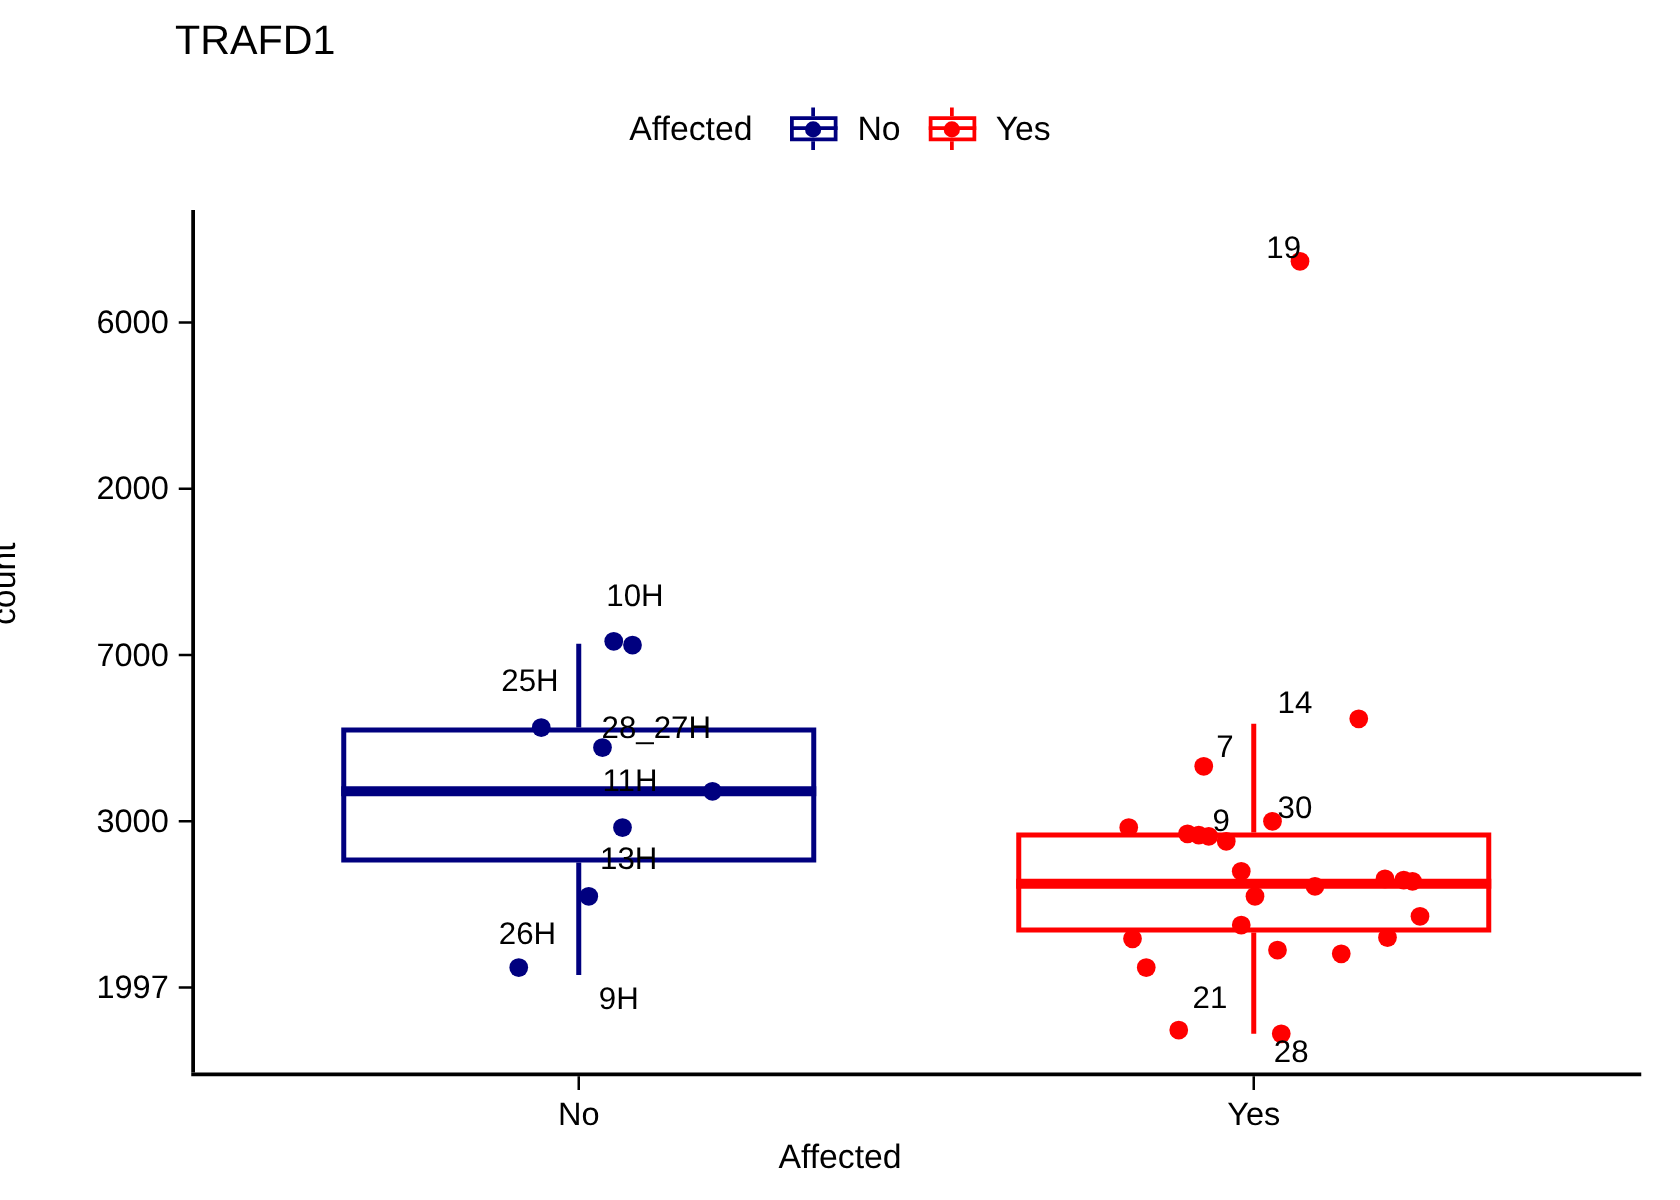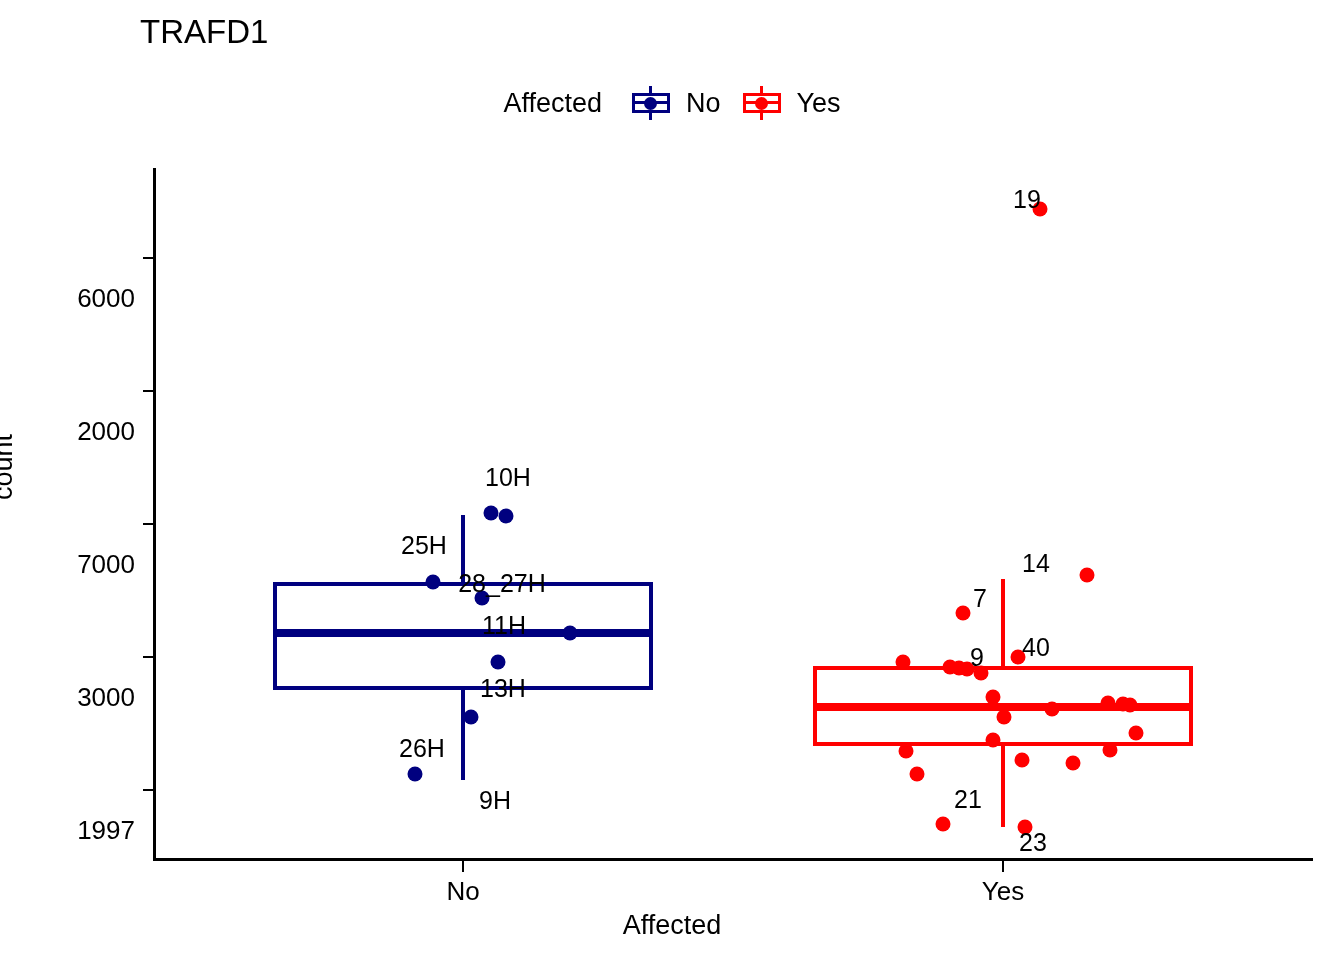--- a/index.html
+++ b/index.html
@@ -33,21 +33,21 @@
     position:absolute;left:16px;top:11px;width:13px;height:13px;border-radius:50%;
     background:currentColor;
   }
   .legend-label{font-size:27px;color:#000;white-space:nowrap;}
   .axis-line-y{position:absolute;left:153px;top:168px;width:3px;height:690px;background:#000;}
   .axis-line-x{position:absolute;left:153px;top:858px;width:1160px;height:3px;background:#000;}
 
   .ytick{position:absolute;left:143px;width:12px;height:2px;background:#000;}
   .ytick-label{
     position:absolute;right:1209px;text-align:right;font-size:26px;color:#000;
-    white-space:nowrap;transform:translateY(-50%);margin-top:40px;
+    white-space:nowrap;transform:translateY(-50%);
   }
   .xtick{position:absolute;top:861px;width:2px;height:11px;background:#000;}
   .xtick-label{
     position:absolute;top:876px;font-size:26px;color:#000;
     white-space:nowrap;transform:translateX(-50%);
   }
 
   .axis-title-x{
     position:absolute;left:0;top:910px;width:1344px;text-align:center;
     font-size:27px;color:#000;
@@ -156,27 +156,27 @@
       <div class="pt" style="left: 906px; top: 751.43px; width: 15px; height: 15px; background: rgb(255, 0, 0);"></div>
       <div class="pt" style="left: 1110px; top: 750.1px; width: 15px; height: 15px; background: rgb(255, 0, 0);"></div>
       <div class="pt" style="left: 1022px; top: 760.075px; width: 15px; height: 15px; background: rgb(255, 0, 0);"></div>
       <div class="pt" style="left: 1073px; top: 763.4px; width: 15px; height: 15px; background: rgb(255, 0, 0);"></div>
       <div class="pt" style="left: 917px; top: 774.04px; width: 15px; height: 15px; background: rgb(255, 0, 0);"></div>
       <div class="pt" style="left: 943px; top: 823.915px; width: 15px; height: 15px; background: rgb(255, 0, 0);"></div>
       <div class="pt" style="left: 1025px; top: 827.24px; width: 15px; height: 15px; background: rgb(255, 0, 0);"></div>
       <div class="pt" style="left: 963px; top: 613.11px; width: 15px; height: 15px; background: rgb(255, 0, 0);"></div>
       <div class="dlabel" style="left: 508px; top: 477px;">10H</div>
       <div class="dlabel" style="left: 424px; top: 545px;">25H</div>
-      <div class="dlabel" style="left: 502px; top: 583px;">28_27H</div>
+      <div class="dlabel" style="left: 525px; top: 583px;">28_27H</div>
       <div class="dlabel" style="left: 504px; top: 625px;">11H</div>
       <div class="dlabel" style="left: 503px; top: 688px;">13H</div>
       <div class="dlabel" style="left: 422px; top: 748px;">26H</div>
       <div class="dlabel" style="left: 495px; top: 800px;">9H</div>
       <div class="dlabel" style="left: 1027px; top: 199px;">19</div>
       <div class="dlabel" style="left: 1036px; top: 563px;">14</div>
       <div class="dlabel" style="left: 980px; top: 598px;">7</div>
       <div class="dlabel" style="left: 977px; top: 657px;">9</div>
-      <div class="dlabel" style="left: 1036px; top: 647px;">40</div>
+      <div class="dlabel" style="left: 1036px; top: 647px;">30</div>
       <div class="dlabel" style="left: 968px; top: 799px;">21</div>
-      <div class="dlabel" style="left: 1033px; top: 842px;">23</div>
+      <div class="dlabel" style="left: 1033px; top: 842px;">28</div>
     </div>
 
 </div>
 
 </body></html>

